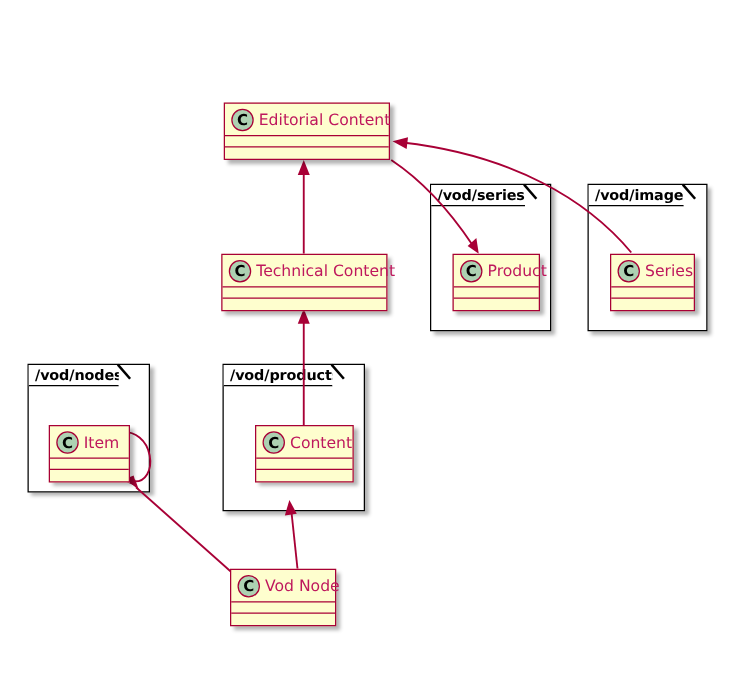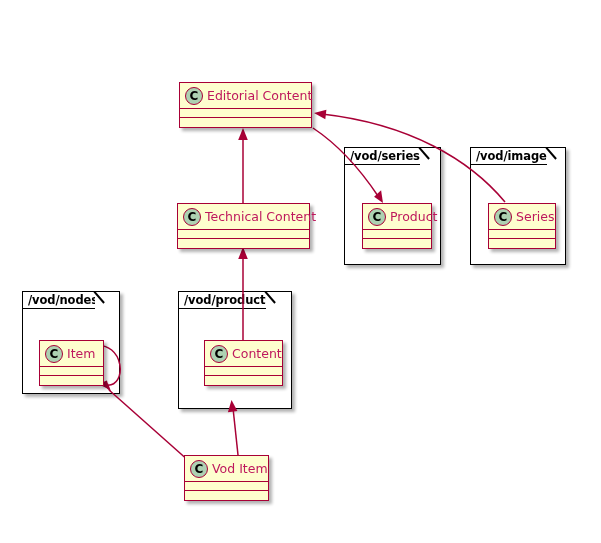--- a/index.html
+++ b/index.html
@@ -222,21 +222,21 @@
       <span class="class-icon">C</span>
       <span class="class-name">Technical Content</span>
     </div>
     <div class="class-compartment"></div>
     <div class="class-compartment last"></div>
   </div>
 
   <div class="uml-class" style="left:184px; top:455px; width:85px; height:46px;">
     <div class="class-header">
       <span class="class-icon">C</span>
-      <span class="class-name">Vod Item</span>
+      <span class="class-name">Vod Node</span>
     </div>
     <div class="class-compartment"></div>
     <div class="class-compartment last"></div>
   </div>
 
   <div class="uml-class" style="left:362px; top:203px; width:70px; height:46px;">
     <div class="class-header">
       <span class="class-icon">C</span>
       <span class="class-name">Product</span>
     </div>

